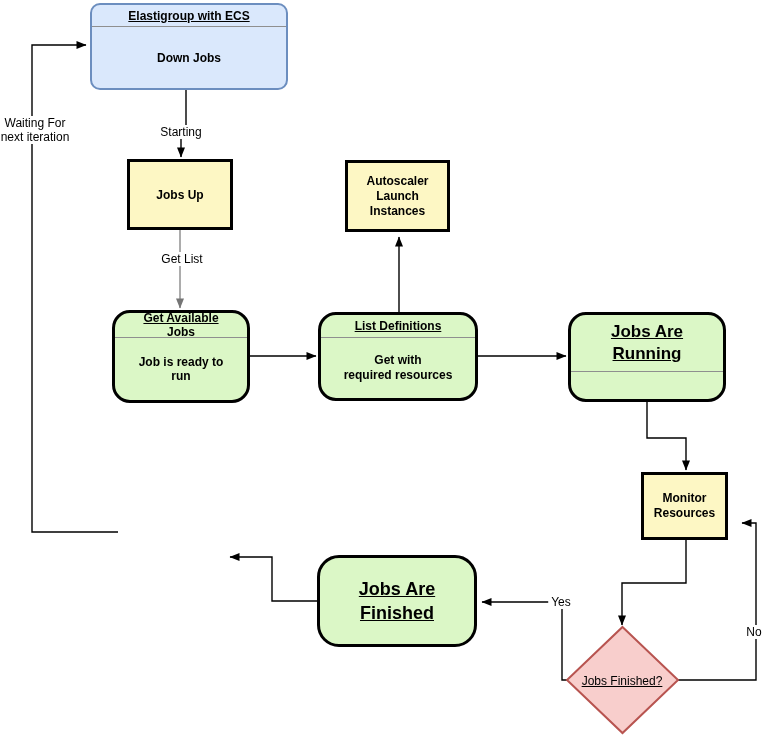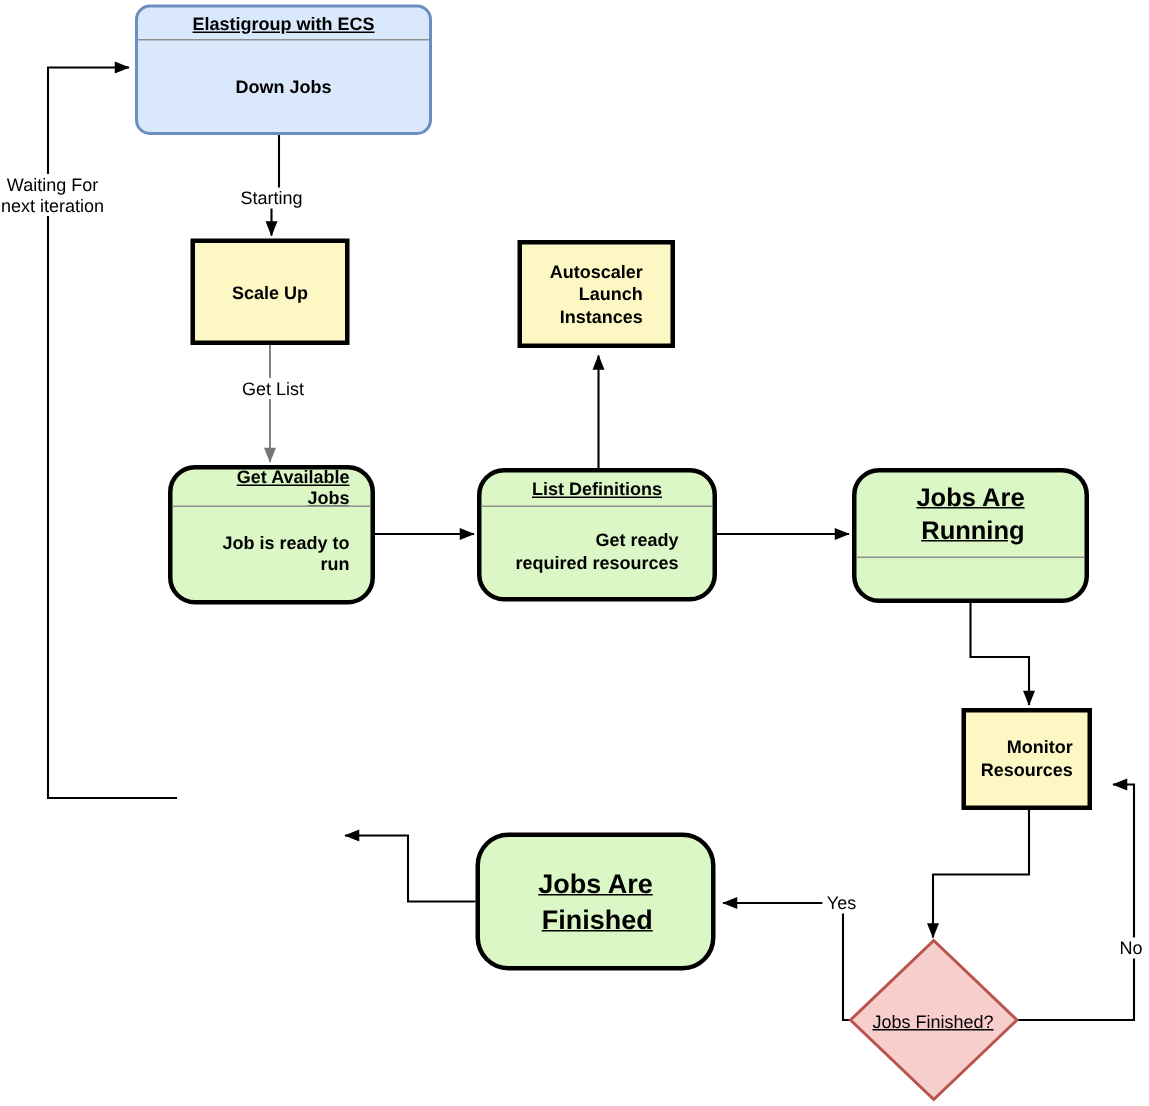--- a/index.html
+++ b/index.html
@@ -7,21 +7,21 @@
           font-family:"Liberation Sans",sans-serif;color:#000;}
   .edge-layer{position:absolute;left:0;top:0;}
   .edge{fill:none;stroke:var(--edge-color,#000);stroke-width:1.4;}
   .edge--gray{stroke:var(--edge-gray,#757575);stroke-width:1.2;}
   .node{position:absolute;box-sizing:border-box;display:flex;flex-direction:column;
         font-size:12px;font-weight:bold;text-align:center;}
   .box-yellow{background:var(--node-yellow-fill,#fdf7c4);border:3px solid var(--node-border-dark,#000);}
   .box-green{background:var(--node-green-fill,#dbf7c6);border:3px solid var(--node-border-dark,#000);border-radius:18px;}
   .box-green--big{border-radius:22px;}
   .box-blue{background:var(--node-blue-fill,#dae8fc);border:2px solid var(--node-blue-border,#6c8ebf);border-radius:10px;}
-  .hdr,.bdy{display:flex;align-items:center;justify-content:center;padding:0 14px;text-align:right;}
+  .hdr,.bdy{display:flex;align-items:center;justify-content:center;padding:0 14px;}
   .bdy{flex:1;}
   .div-line{height:1px;background:var(--divider-color,#8f8f8f);flex:none;}
   .u{text-decoration:underline;}
   .pre{white-space:pre-line;}
   .big{font-size:17px;line-height:22px;}
   .bigger{font-size:18px;line-height:24px;}
   .lh{line-height:15px;}
   .lbl{position:absolute;transform:translate(-50%,-50%);background:#ffffff;padding:0 3px;
        font-size:12px;font-weight:normal;white-space:pre-line;text-align:center;line-height:14px;}
   .lbl--clear{background:transparent;padding:0;text-decoration:underline;}
@@ -61,21 +61,21 @@
         <span class="u">Elastigroup with ECS</span>
       </div>
     <div class="div-line"></div>
     <div class="bdy">
         <span>Down Jobs</span>
       </div>
   </div>
 
   <div class="node box-yellow" style="left:127px;top:159px;width:106px;height:71px">
     <div class="bdy">
-        <span>Scale Up</span>
+        <span>Jobs Up</span>
       </div>
   </div>
 
   <div class="node box-yellow" style="left:345px;top:160px;width:105px;height:72px">
     <div class="bdy">
         <span class="pre lh">Autoscaler
 Launch
 Instances</span>
       </div>
   </div>
@@ -89,21 +89,21 @@
         <span>Job is ready to run</span>
       </div>
   </div>
 
   <div class="node box-green" style="left:318px;top:312px;width:160px;height:89px">
     <div class="hdr" style="height:22px">
         <span class="u">List Definitions</span>
       </div>
     <div class="div-line"></div>
     <div class="bdy">
-        <span class="pre lh">Get ready
+        <span class="pre lh">Get with
 required resources</span>
       </div>
   </div>
 
   <div class="node box-green" style="left:568px;top:312px;width:158px;height:90px">
     <div class="hdr" style="height:56px">
         <span class="u big pre">Jobs Are
 Running</span>
       </div>
     <div class="div-line"></div>

